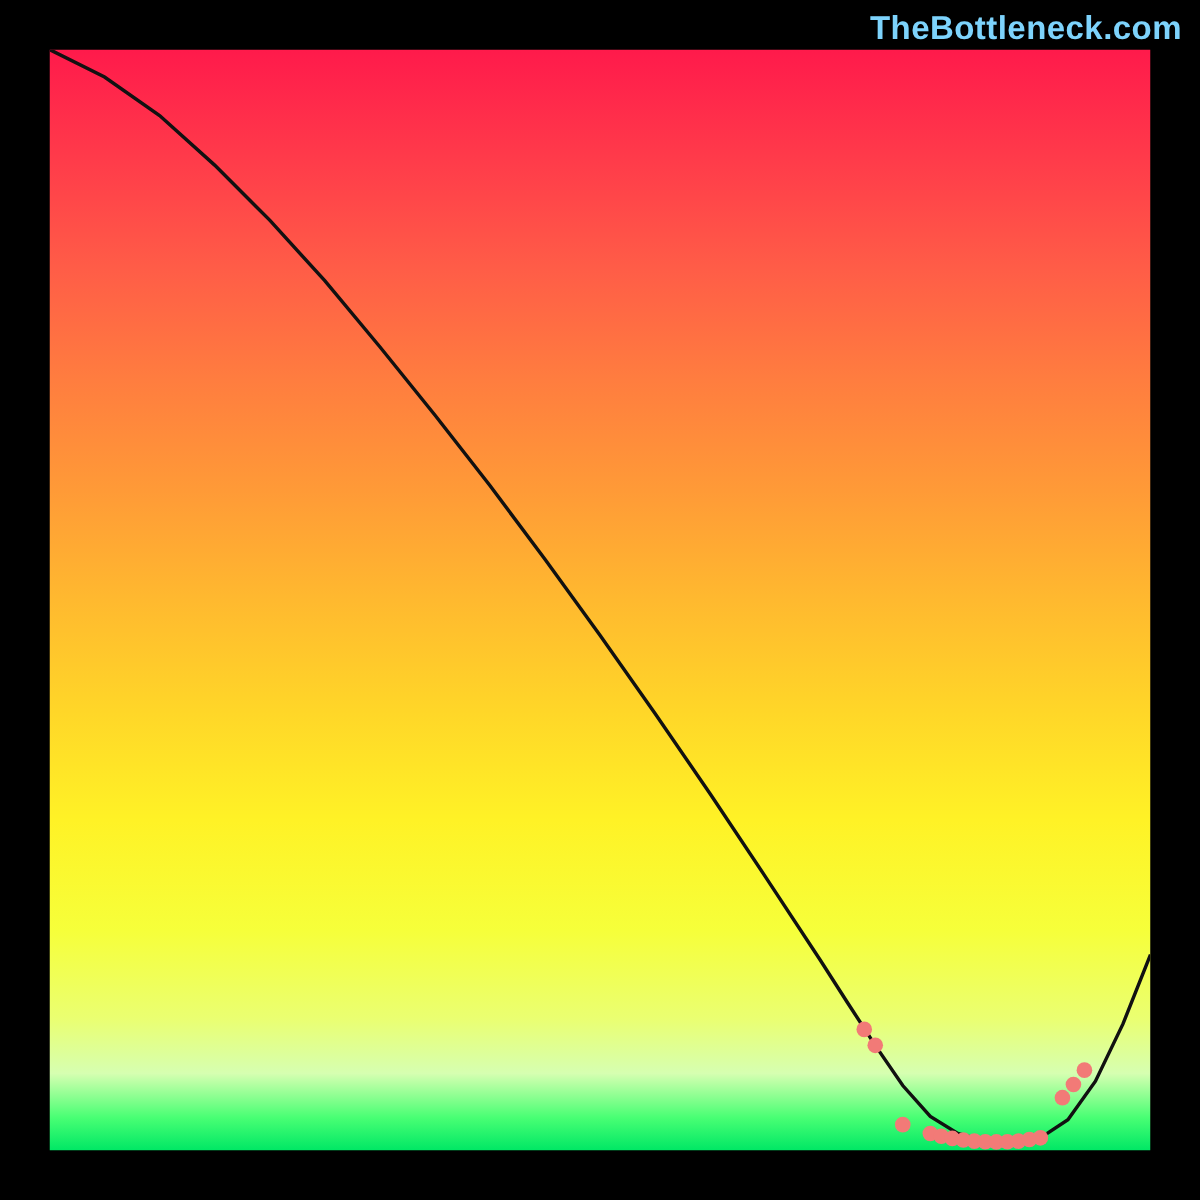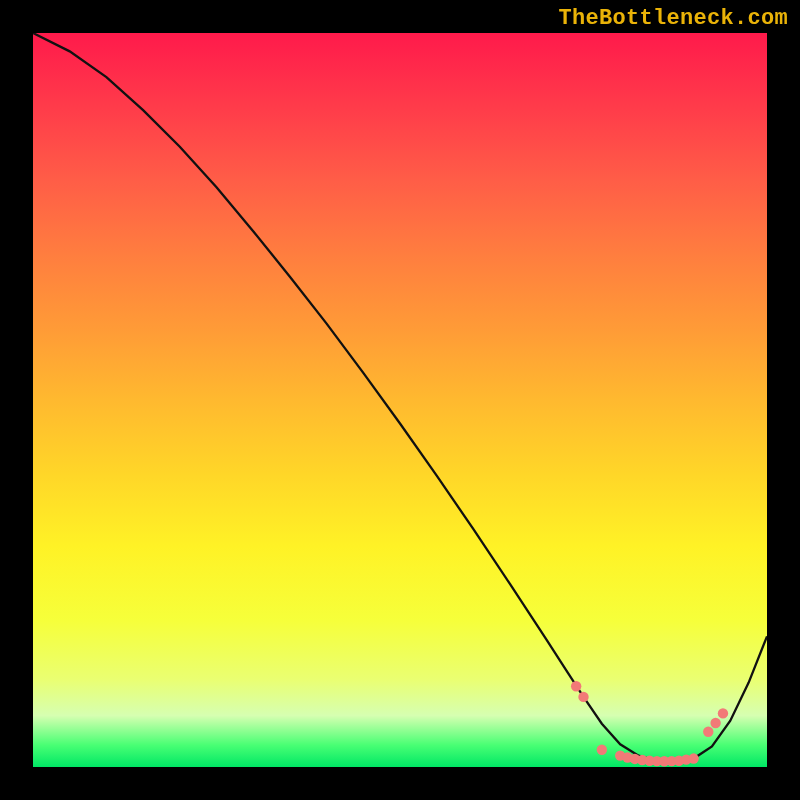--- a/index.html
+++ b/index.html
@@ -42,24 +42,24 @@
       #eaff71 88%,
       #d6ffb1 93%,
       #49ff74 97%,
       #00e765 100%
     );
   }
   .watermark {
     position: absolute;
     top: 6px;
     right: 12px;
-    font-family: Liberation Mono, monospace;
+    font-family: Liberation Sans, sans-serif;
     font-size: 22px;
     font-weight: bold;
-    color: #eab308;
+    color: #7dd3fc;
     letter-spacing: 0.3px;
     pointer-events: none;
     user-select: none;
   }
   svg.curve {
     position: absolute;
     left: 0; top: 0;
     width: 734px; height: 734px;
     pointer-events: none;
   }

